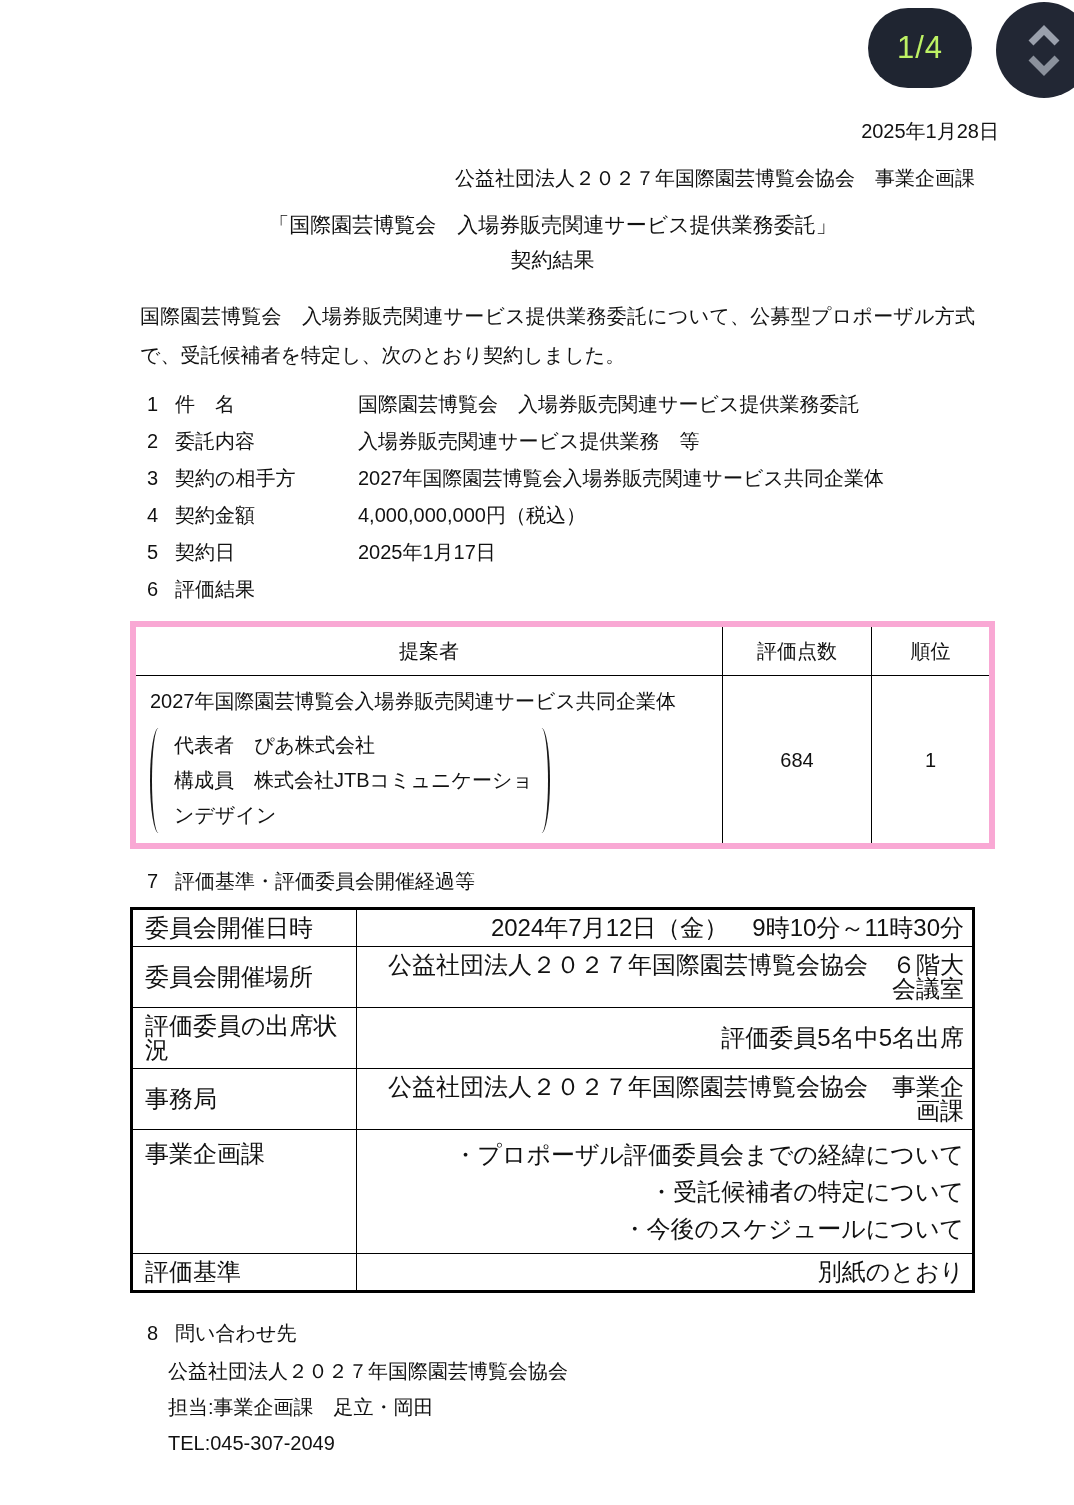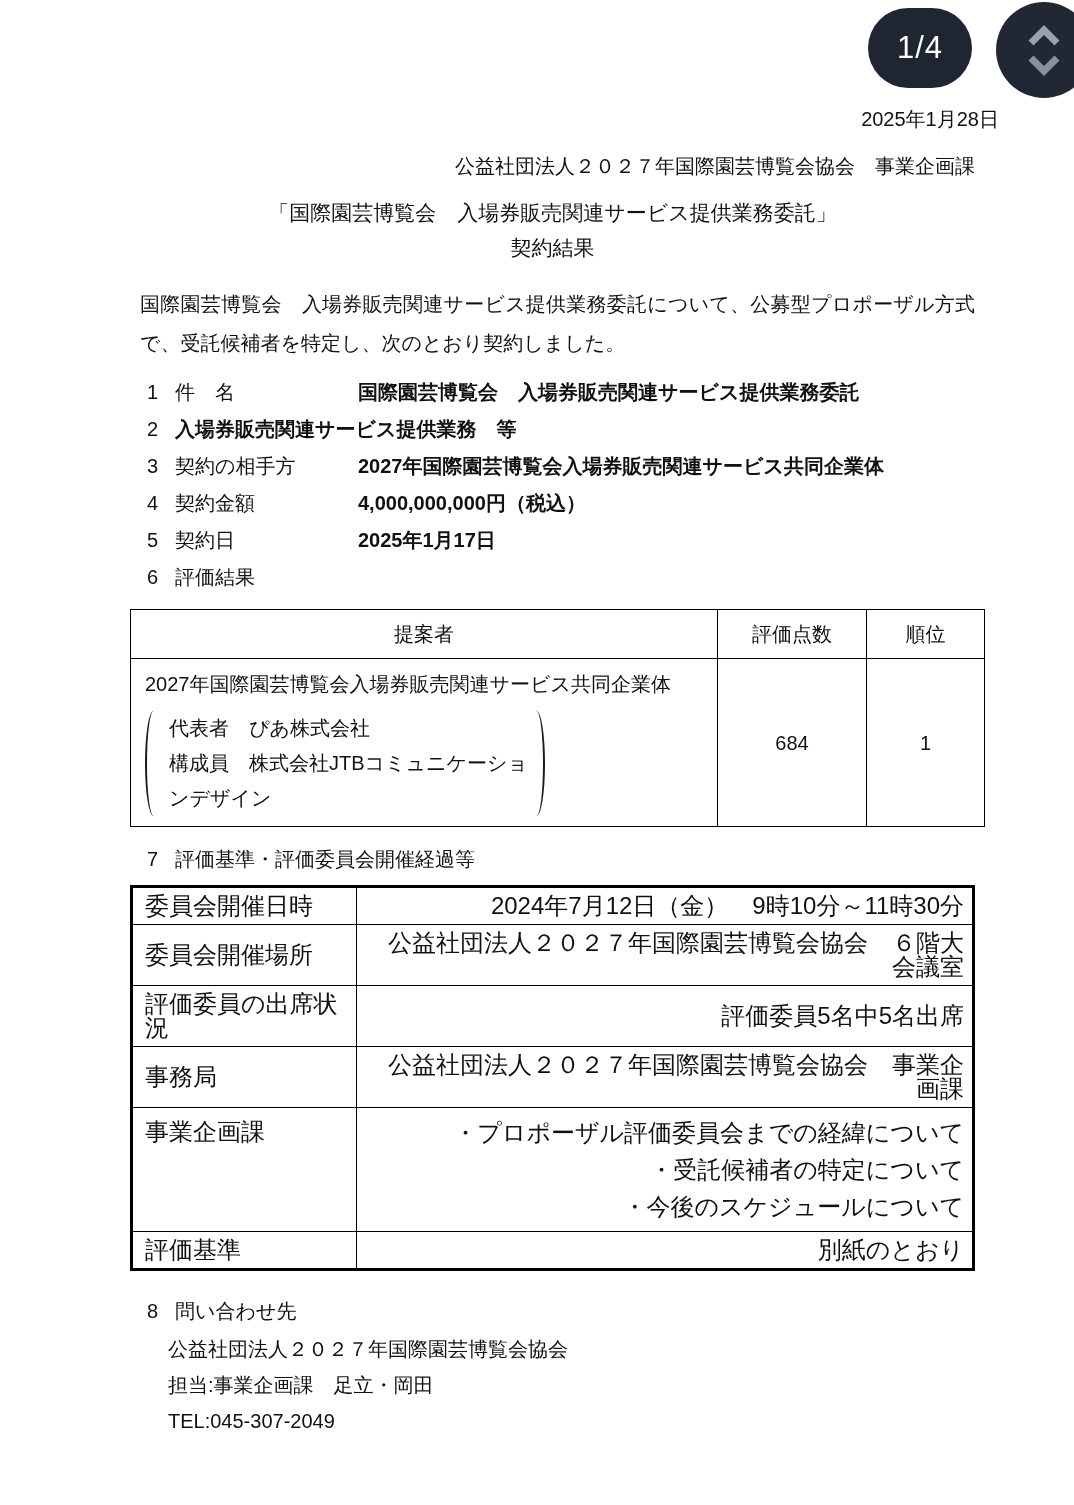--- a/index.html
+++ b/index.html
@@ -11,45 +11,45 @@
     position:relative;
     overflow:hidden;
   }
   .page{position:absolute;inset:0;background:#ffffff;}
 
   
   .viewer-pill{
     position:absolute;top:8px;left:868px;width:104px;height:80px;
     background:#1f2531;border-radius:44px;
     display:flex;align-items:center;justify-content:center;
-    color:#ffffff;font-size:31px;font-weight:500;letter-spacing:1px;
+    color:#bef264;font-size:31px;font-weight:500;letter-spacing:1px;
     z-index:5;
   }
   .viewer-nav{
     position:absolute;top:2px;left:996px;width:96px;height:96px;
     background:#222734;border-radius:50%;
     display:flex;flex-direction:column;align-items:center;justify-content:center;gap:7px;
     z-index:5;cursor:pointer;
   }
 
   
-  .doc{position:absolute;left:130px;top:106px;width:845px;font-size:20px;line-height:26px;}
+  .doc{position:absolute;left:130px;top:118px;width:845px;font-size:20px;line-height:26px;}
   .date-line{text-align:right;margin-right:-24px;}
   .org-line{text-align:right;margin-top:21px;}
   .title{margin-top:16px;text-align:center;font-size:21px;line-height:35px;font-weight:500;}
   .intro{margin-top:20px;padding-left:10px;line-height:39px;text-align:justify;}
 
   .items{margin-top:11px;}
   .item-row{display:flex;line-height:37px;}
   .item-num{padding-left:17px;width:28px;flex:none;}
   .item-label{width:183px;flex:none;}
-  .item-value{flex:1;font-weight:bold;}
+  .item-value{flex:1;}
 
   table{border-collapse:collapse;table-layout:fixed;}
-  .result-table{margin-top:13px;width:845px;border:1px solid #f9a8d4;}
+  .result-table{margin-top:13px;width:845px;border:6px solid #f9a8d4;}
   .result-table th,.result-table td{border:1.5px solid #000;font-weight:normal;font-size:20px;}
   .result-table th{height:46px;text-align:center;}
   .col-proposer{width:584px;}
   .col-score{width:146px;}
   .col-rank{width:115px;}
   .proposer-cell{padding:8px 6px 10px 14px;vertical-align:top;}
   .proposer-line{line-height:34px;}
   .bracket-group{display:flex;align-items:stretch;margin-top:10px;width:400px;}
   .paren{width:15px;flex:none;}
   .paren-l{border-left:2px solid #1a1a1a;border-radius:50%;margin-right:7px;}
@@ -100,20 +100,21 @@
     <div class="intro">国際園芸博覧会　入場券販売関連サービス提供業務委託について、公募型プロポーザル方式で、受託候補者を特定し、次のとおり契約しました。</div>
 
     <div class="items">
       <div class="item-row">
         <span class="item-num">1</span>
         <span class="item-label">件　名</span>
         <span class="item-value">国際園芸博覧会　入場券販売関連サービス提供業務委託</span>
       </div>
       <div class="item-row">
         <span class="item-num">2</span>
+        <span class="item-label">委託内容</span>
         <span class="item-value">入場券販売関連サービス提供業務　等</span>
       </div>
       <div class="item-row">
         <span class="item-num">3</span>
         <span class="item-label">契約の相手方</span>
         <span class="item-value">2027年国際園芸博覧会入場券販売関連サービス共同企業体</span>
       </div>
       <div class="item-row">
         <span class="item-num">4</span>
         <span class="item-label">契約金額</span>

